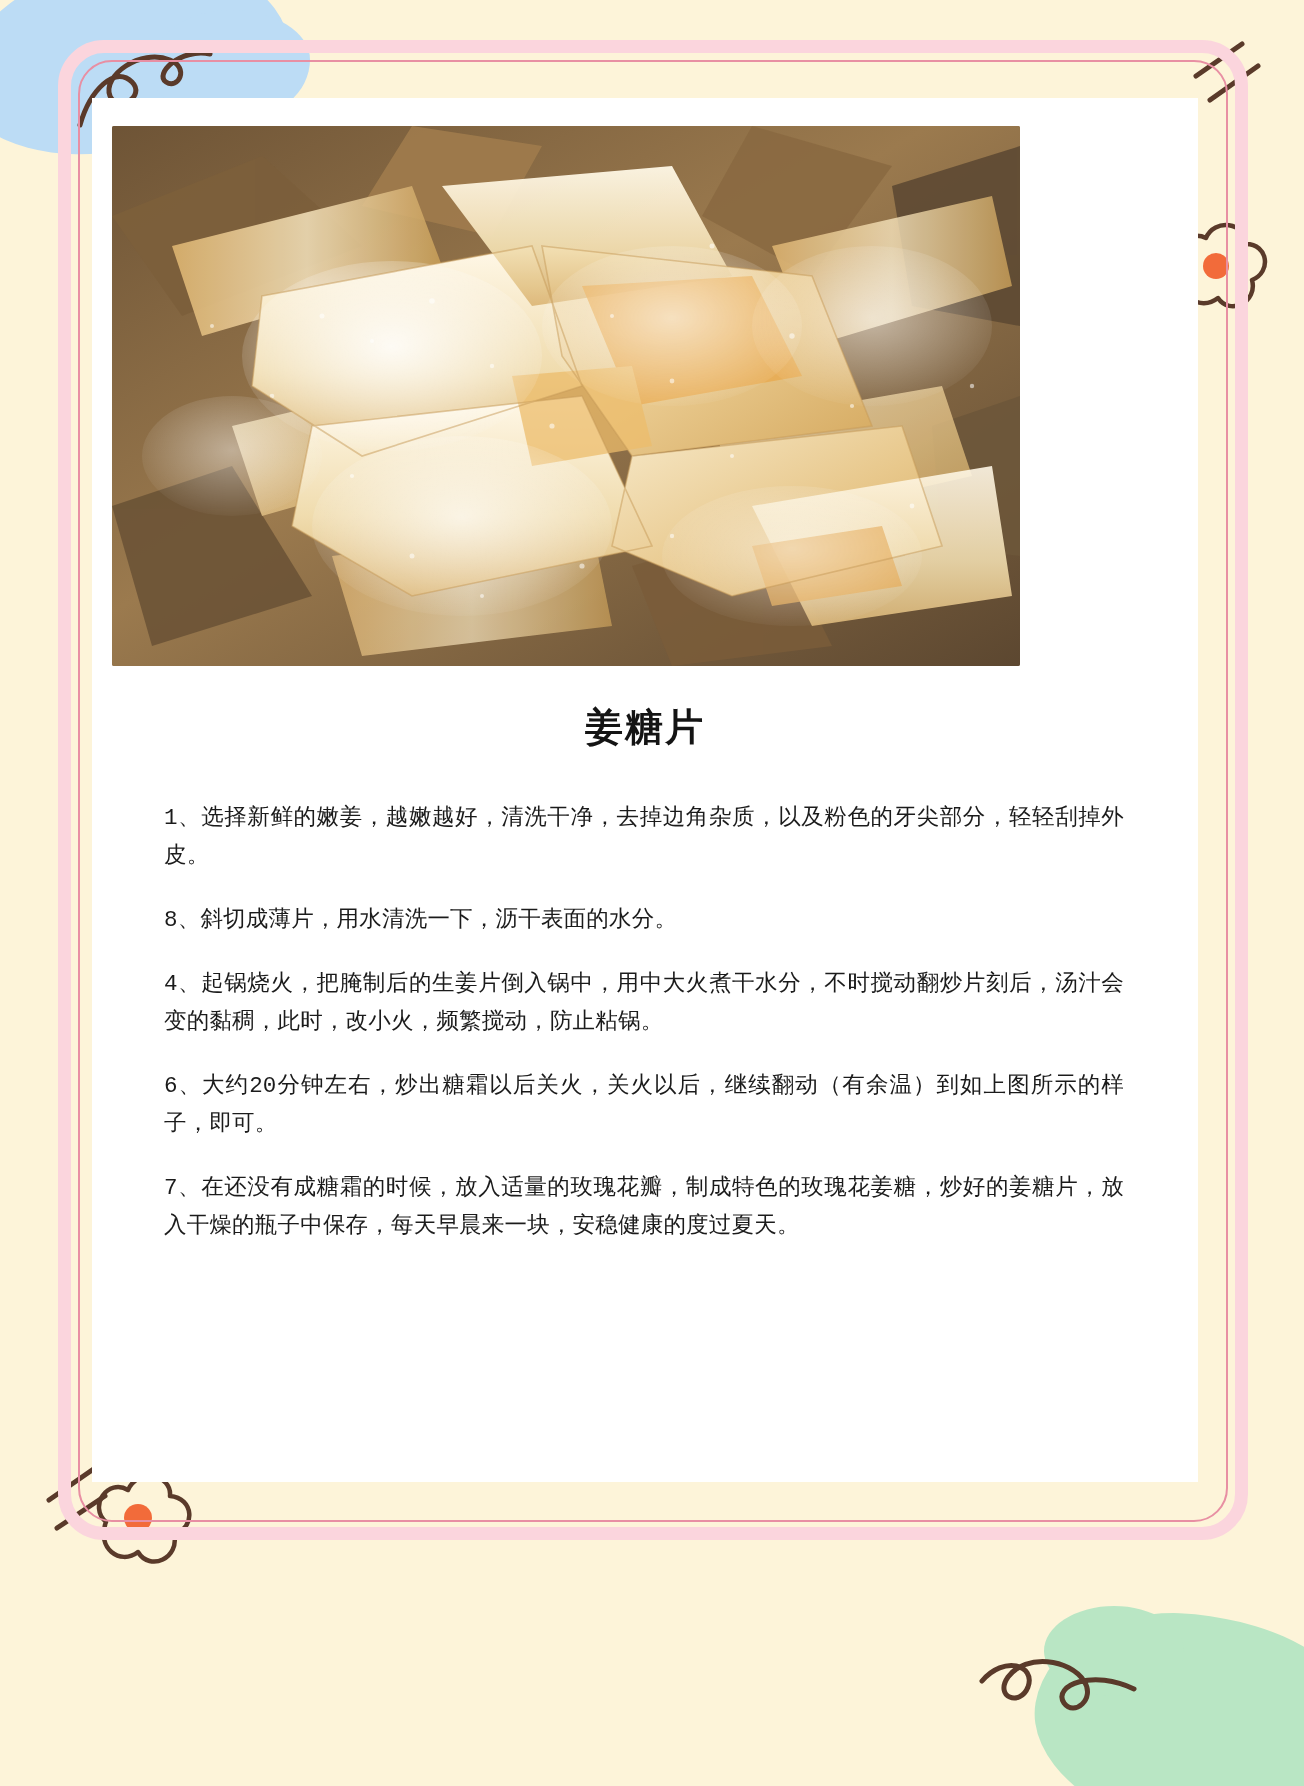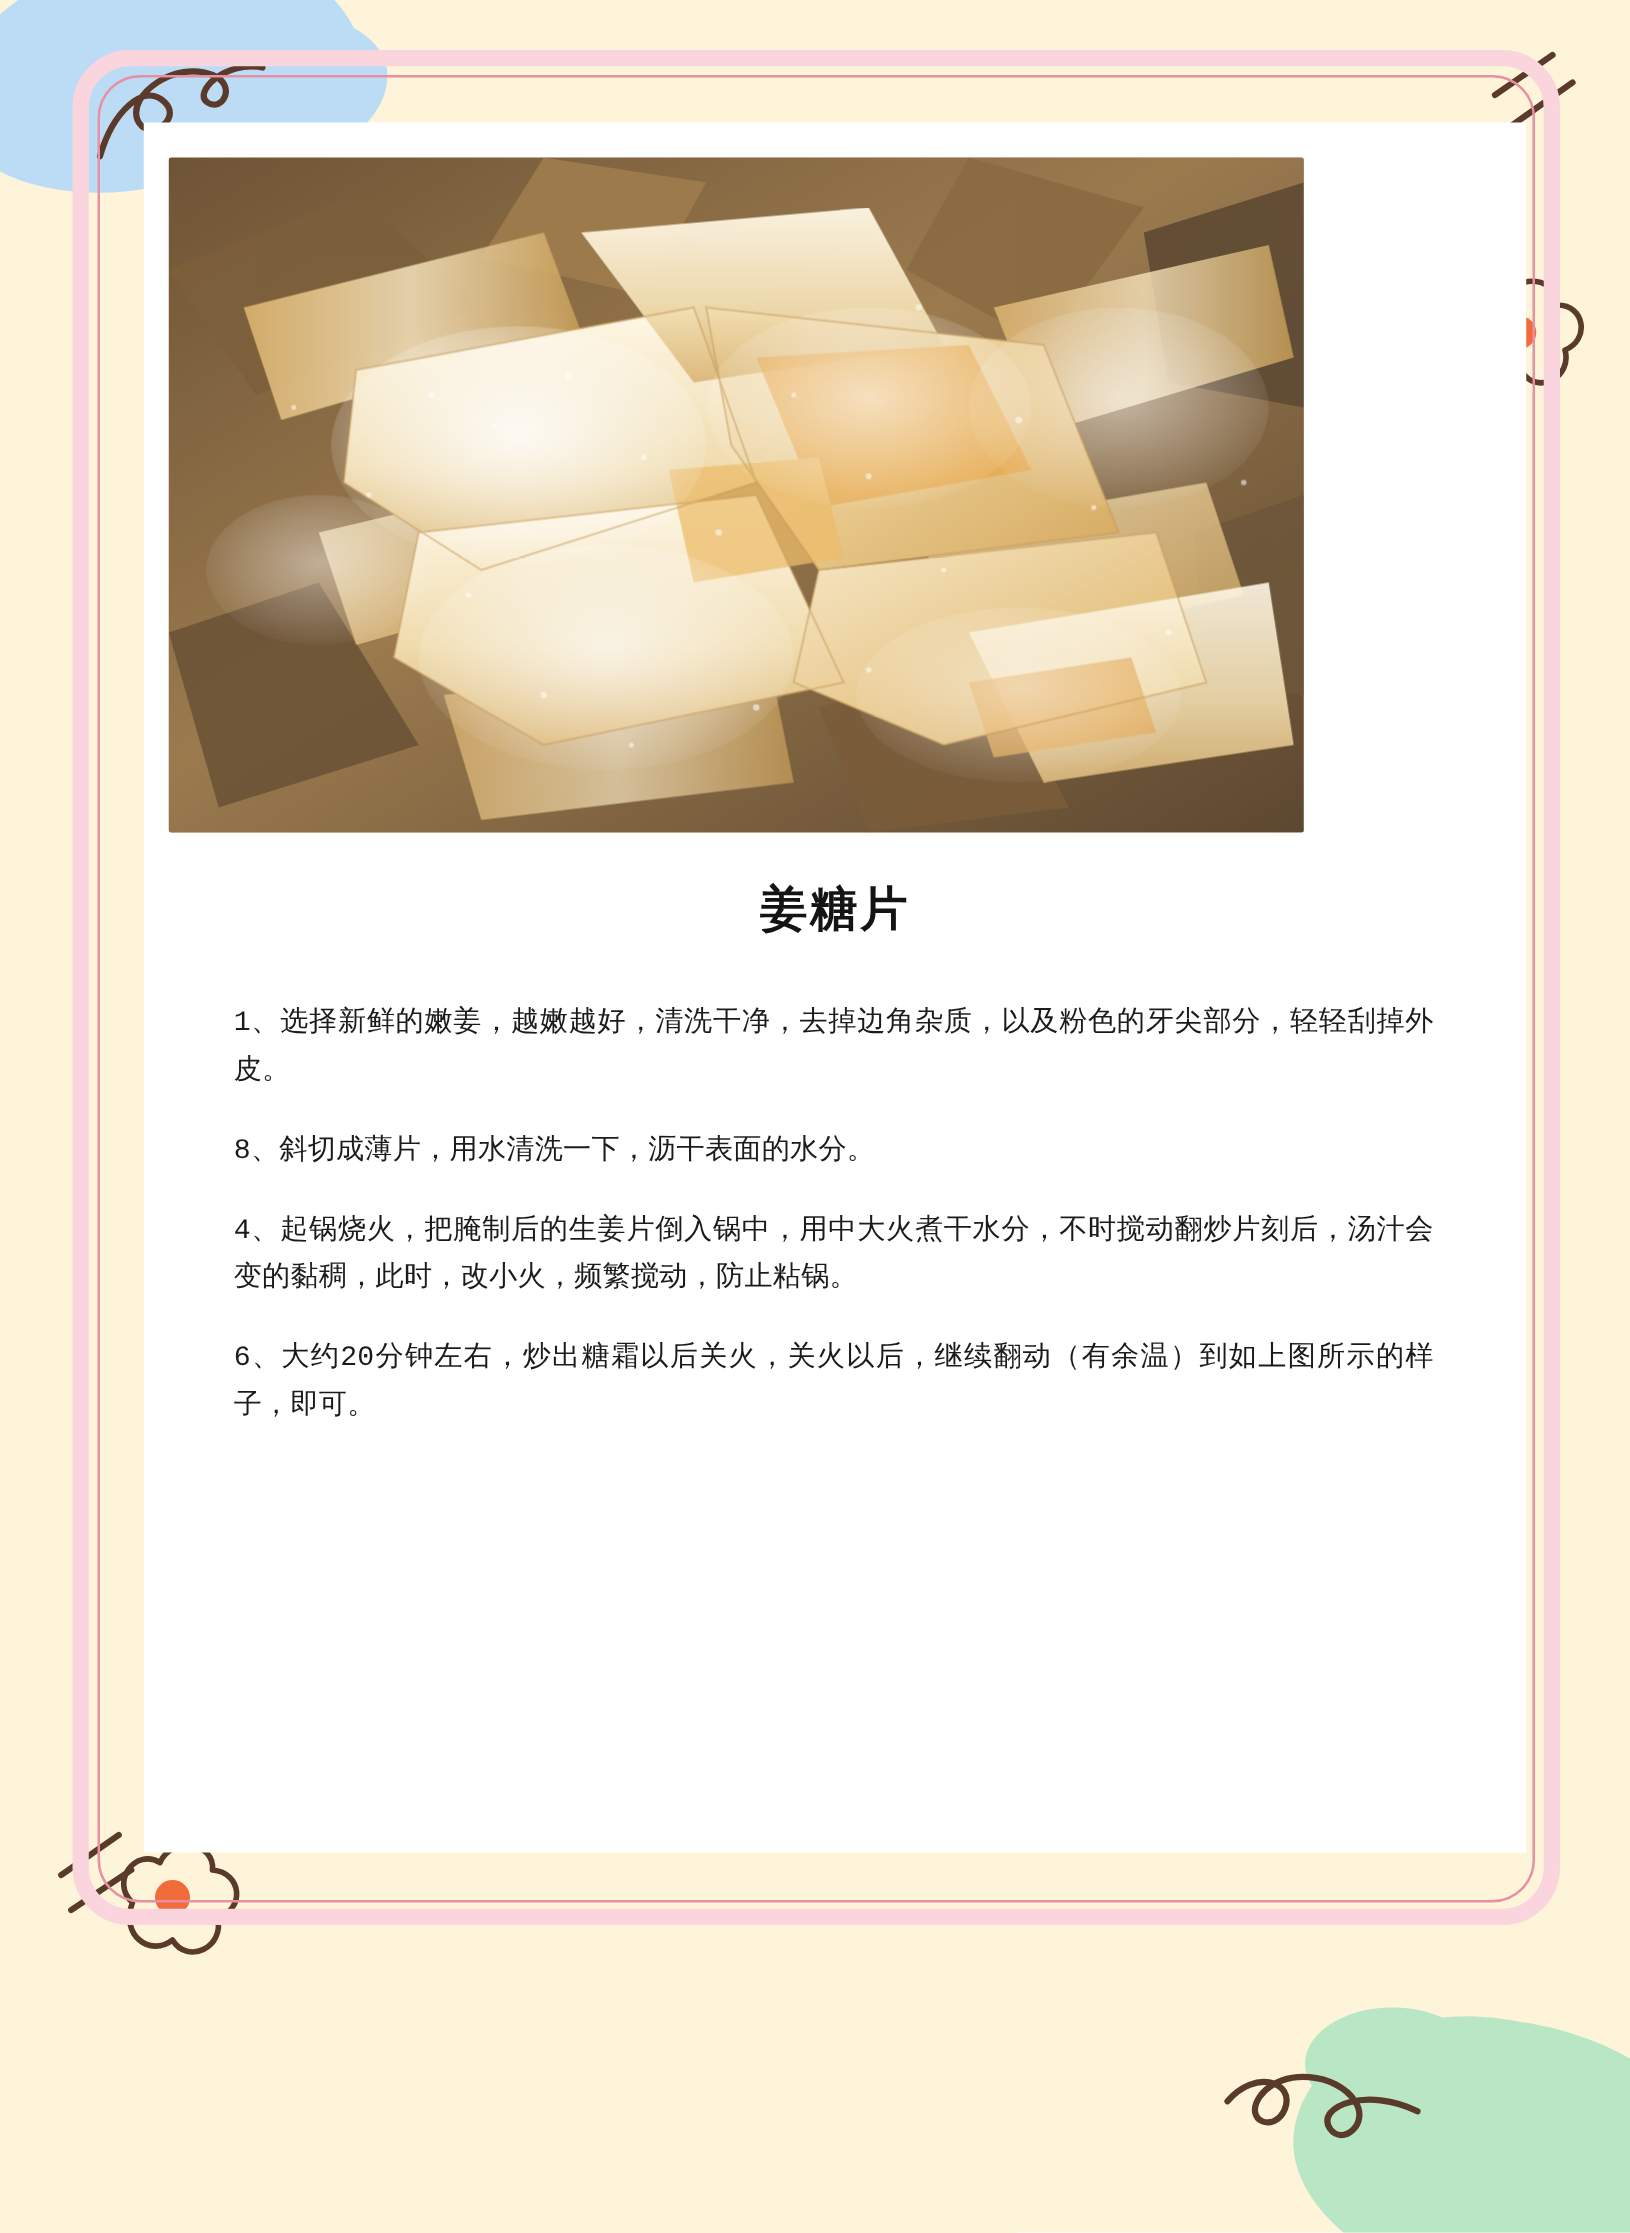--- a/index.html
+++ b/index.html
@@ -90,21 +90,21 @@
     width: 1150px;
     height: 1462px;
     border: 2px solid #e88fa3;
     border-radius: 34px;
     box-sizing: border-box;
   }
 
   
   .card {
     position: absolute;
-    left: 115px;
+    left: 92px;
     top: 98px;
     width: 1106px;
     height: 1384px;
     background: #ffffff;
     box-sizing: border-box;
     overflow: hidden;
     padding-left: 28px;
   }
 
   .photo {
@@ -296,15 +296,16 @@
     </svg>
   </div>
 
   <div class="title">姜糖片</div>
 
   <div class="steps">
     <p class="step">1、选择新鲜的嫩姜，越嫩越好，清洗干净，去掉边角杂质，以及粉色的牙尖部分，轻轻刮掉外皮。</p>
     <p class="step">8、斜切成薄片，用水清洗一下，沥干表面的水分。</p>
     <p class="step">4、起锅烧火，把腌制后的生姜片倒入锅中，用中大火煮干水分，不时搅动翻炒片刻后，汤汁会变的黏稠，此时，改小火，频繁搅动，防止粘锅。</p>
     <p class="step">6、大约20分钟左右，炒出糖霜以后关火，关火以后，继续翻动（有余温）到如上图所示的样子，即可。</p>
+    <p class="step">7、在还没有成糖霜的时候，放入适量的玫瑰花瓣，制成特色的玫瑰花姜糖，炒好的姜糖片，放入干燥的瓶子中保存，每天早晨来一块，安稳健康的度过夏天。</p>
   </div>
 
 </div>
 
 </body></html>

